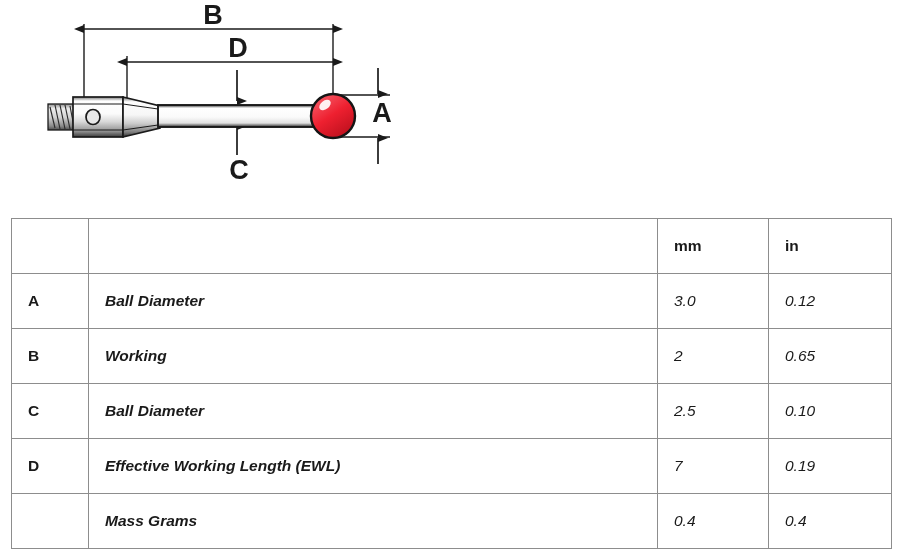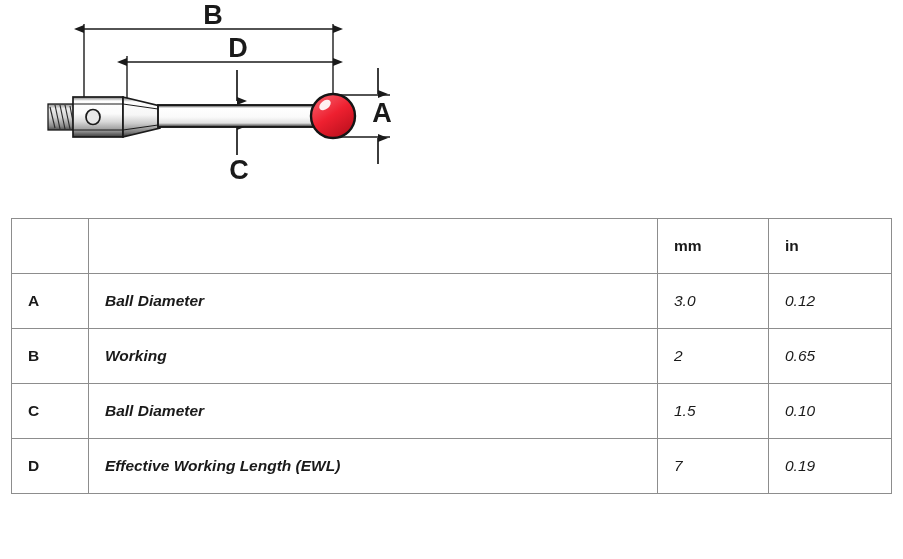--- a/index.html
+++ b/index.html
@@ -252,24 +252,30 @@
       </tr>
       <tr>
         <td class="key-cell">B</td>
         <td class="desc-cell">Working</td>
         <td class="val-cell">2</td>
         <td class="val-cell">0.65</td>
       </tr>
       <tr>
         <td class="key-cell">C</td>
         <td class="desc-cell">Ball Diameter</td>
-        <td class="val-cell">1.5</td>
+        <td class="val-cell">2.5</td>
         <td class="val-cell">0.10</td>
       </tr>
       <tr>
         <td class="key-cell">D</td>
         <td class="desc-cell">Effective Working Length (EWL)</td>
         <td class="val-cell">7</td>
         <td class="val-cell">0.19</td>
       </tr>
+      <tr>
+        <td class="key-cell"></td>
+        <td class="desc-cell">Mass Grams</td>
+        <td class="val-cell">0.4</td>
+        <td class="val-cell">0.4</td>
+      </tr>
     </tbody>
   </table>
 </div>
 
 </body></html>

